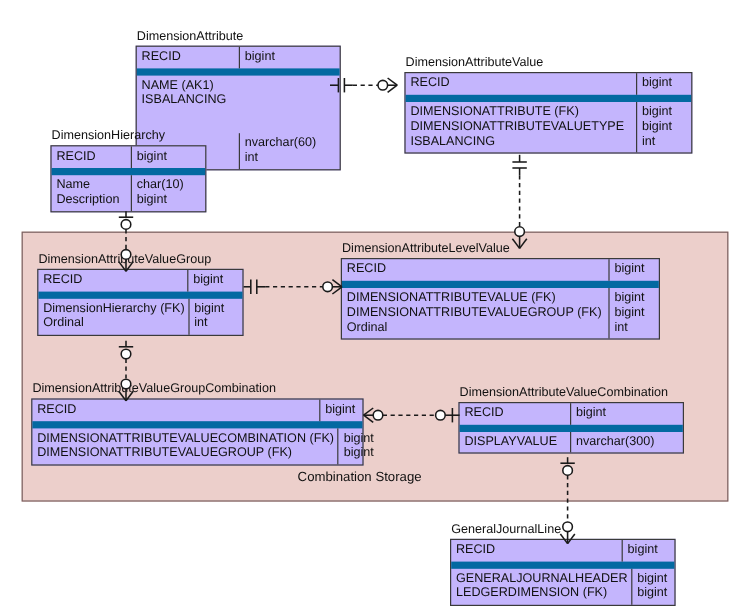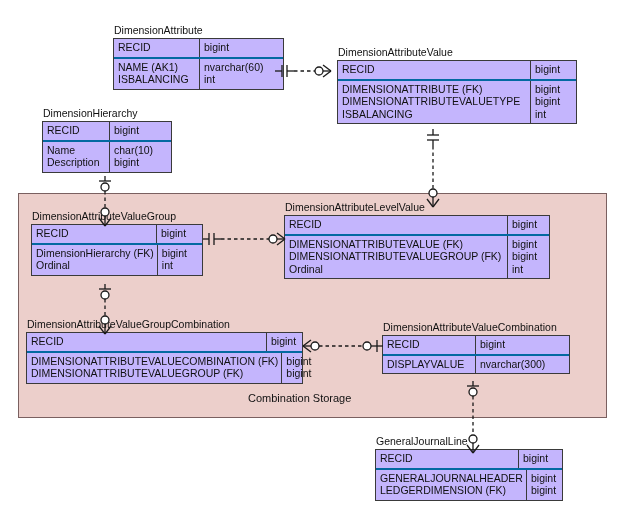--- a/index.html
+++ b/index.html
@@ -52,21 +52,21 @@
     border: 1px solid #3a3a3a;
     background: #c4b5fd;
     box-sizing: border-box;
     width: 100%;
   }
   .e-section {
     display: flex;
     box-sizing: border-box;
   }
   .e-section + .e-section {
-    border-top: 2px solid #0369a1;
+    border-top: 6px solid #0369a1;
   }
   .e-col-name, .e-col-type {
     box-sizing: border-box;
     padding: 2px 3px 3px 4px;
     font-size: 10.5px;
     line-height: 12.5px;
     color: #111;
     white-space: nowrap;
     overflow: visible;
   }
@@ -101,21 +101,21 @@
         </div>
         <div class="e-col-type" style="width:84px;">
           <span class="e-line">bigint</span>
         </div>
       </div>
       <div class="e-section">
         <div class="e-col-name">
           <span class="e-line">NAME (AK1)</span>
           <span class="e-line">ISBALANCING</span>
         </div>
-        <div class="e-col-type" style="width:84px;">
+        <div class="e-col-type" style="width:84px;margin-top:48px;">
           <span class="e-line">nvarchar(60)</span>
           <span class="e-line">int</span>
         </div>
       </div>
     </div>
   </div>
 
   <div class="entity" style="left:325px; top:60px; width:240px;margin-left:12px;">
     <div class="entity-title">DimensionAttributeValue</div>
     <div class="entity-box">

